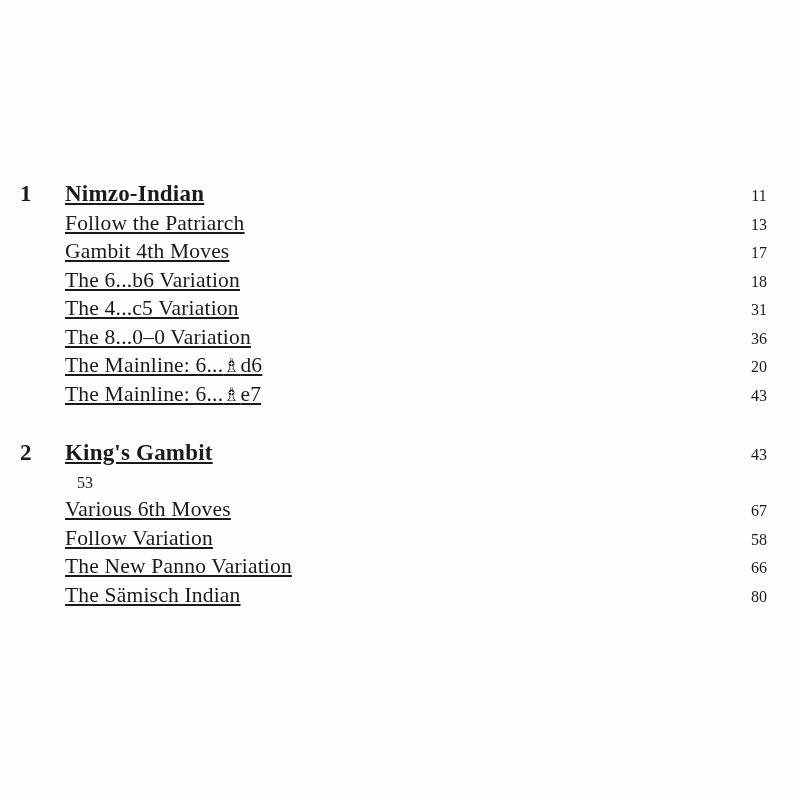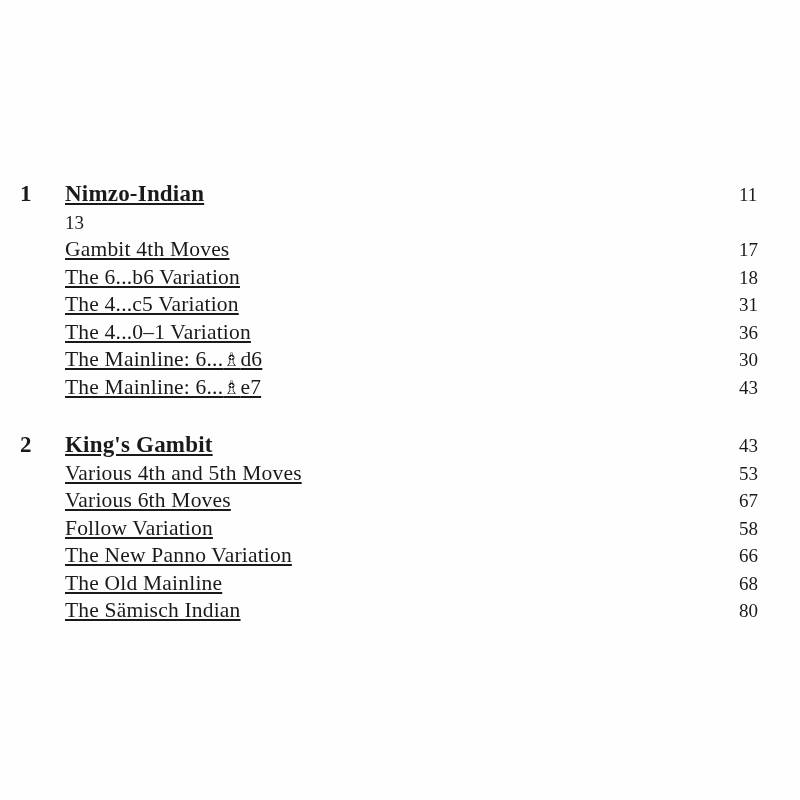--- a/index.html
+++ b/index.html
@@ -48,107 +48,102 @@
     flex: 0 0 45px;
   }
   .entry-title {
     flex: 1 1 auto;
     letter-spacing: 0.2px;
     white-space: nowrap;
     text-decoration: underline;
   }
   .page-num {
     flex: 0 0 auto;
-    text-align: left;
+    text-align: center;
     font-weight: normal;
-    font-size: 19px;
+    font-size: 16px;
     min-width: 40px;
   }
   .figurine {
     font-family: "DejaVu Sans", sans-serif;
     font-size: 0.88em;
   }
 </style>
 </head>
 <body>
 
 <div class="page">
   <div class="toc">
       <div class="chapter">
         <div class="row chapter-row">
           <span class="ch-num">1</span>
           <span class="entry-title">Nimzo-Indian</span>
           <span class="page-num">11</span>
         </div>
         <div class="row">
           <span class="indent"></span>
+          <span class="entry-title">Follow the Patriarch</span>
           <span class="page-num">13</span>
         </div>
         <div class="row">
           <span class="indent"></span>
           <span class="entry-title">Gambit 4th Moves</span>
           <span class="page-num">17</span>
         </div>
         <div class="row">
           <span class="indent"></span>
           <span class="entry-title">The 6...b6 Variation</span>
           <span class="page-num">18</span>
         </div>
         <div class="row">
           <span class="indent"></span>
           <span class="entry-title">The 4...c5 Variation</span>
           <span class="page-num">31</span>
         </div>
         <div class="row">
           <span class="indent"></span>
-          <span class="entry-title">The 4...0–1 Variation</span>
+          <span class="entry-title">The 8...0–0 Variation</span>
           <span class="page-num">36</span>
         </div>
         <div class="row">
           <span class="indent"></span>
           <span class="entry-title">The Mainline: 6...<span class="figurine">♗</span>d6</span>
-          <span class="page-num">30</span>
+          <span class="page-num">20</span>
         </div>
         <div class="row">
           <span class="indent"></span>
           <span class="entry-title">The Mainline: 6...<span class="figurine">♗</span>e7</span>
           <span class="page-num">43</span>
         </div>
       </div>
       <div class="chapter">
         <div class="row chapter-row">
           <span class="ch-num">2</span>
           <span class="entry-title">King's Gambit</span>
           <span class="page-num">43</span>
         </div>
         <div class="row">
           <span class="indent"></span>
-          <span class="entry-title">Various 4th and 5th Moves</span>
           <span class="page-num">53</span>
         </div>
         <div class="row">
           <span class="indent"></span>
           <span class="entry-title">Various 6th Moves</span>
           <span class="page-num">67</span>
         </div>
         <div class="row">
           <span class="indent"></span>
           <span class="entry-title">Follow Variation</span>
           <span class="page-num">58</span>
         </div>
         <div class="row">
           <span class="indent"></span>
           <span class="entry-title">The New Panno Variation</span>
           <span class="page-num">66</span>
         </div>
         <div class="row">
           <span class="indent"></span>
-          <span class="entry-title">The Old Mainline</span>
-          <span class="page-num">68</span>
-        </div>
-        <div class="row">
-          <span class="indent"></span>
           <span class="entry-title">The Sämisch Indian</span>
           <span class="page-num">80</span>
         </div>
       </div>
     </div>
 </div>
 
 </body></html>

